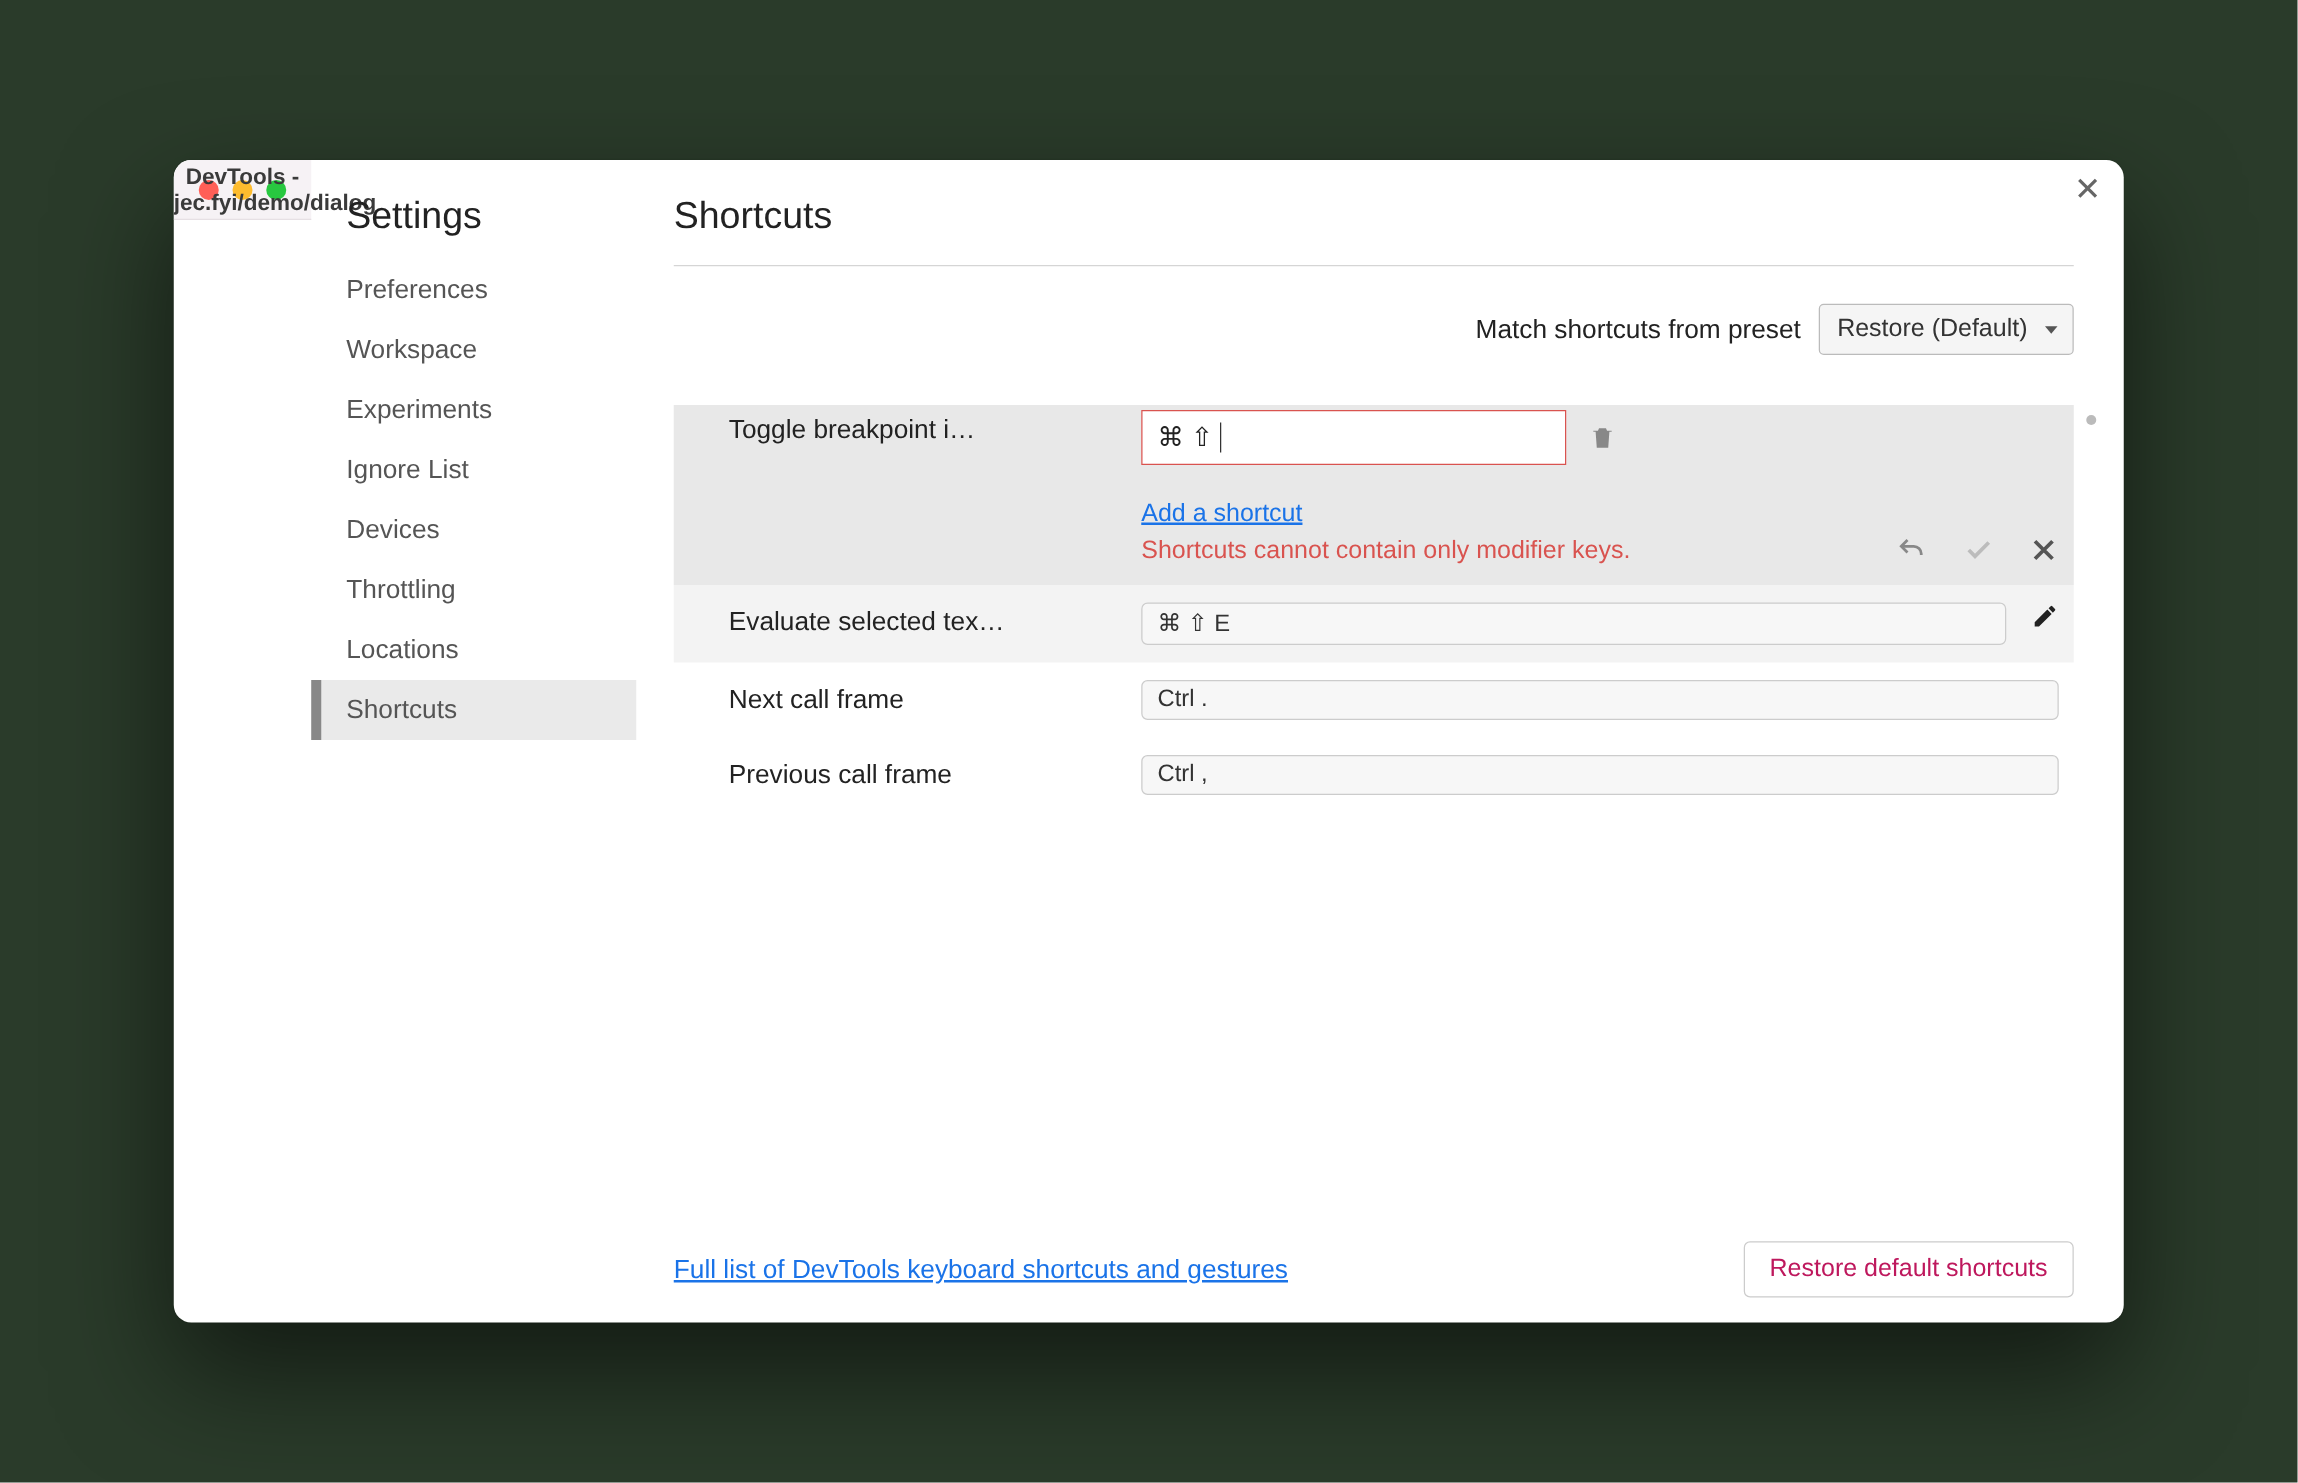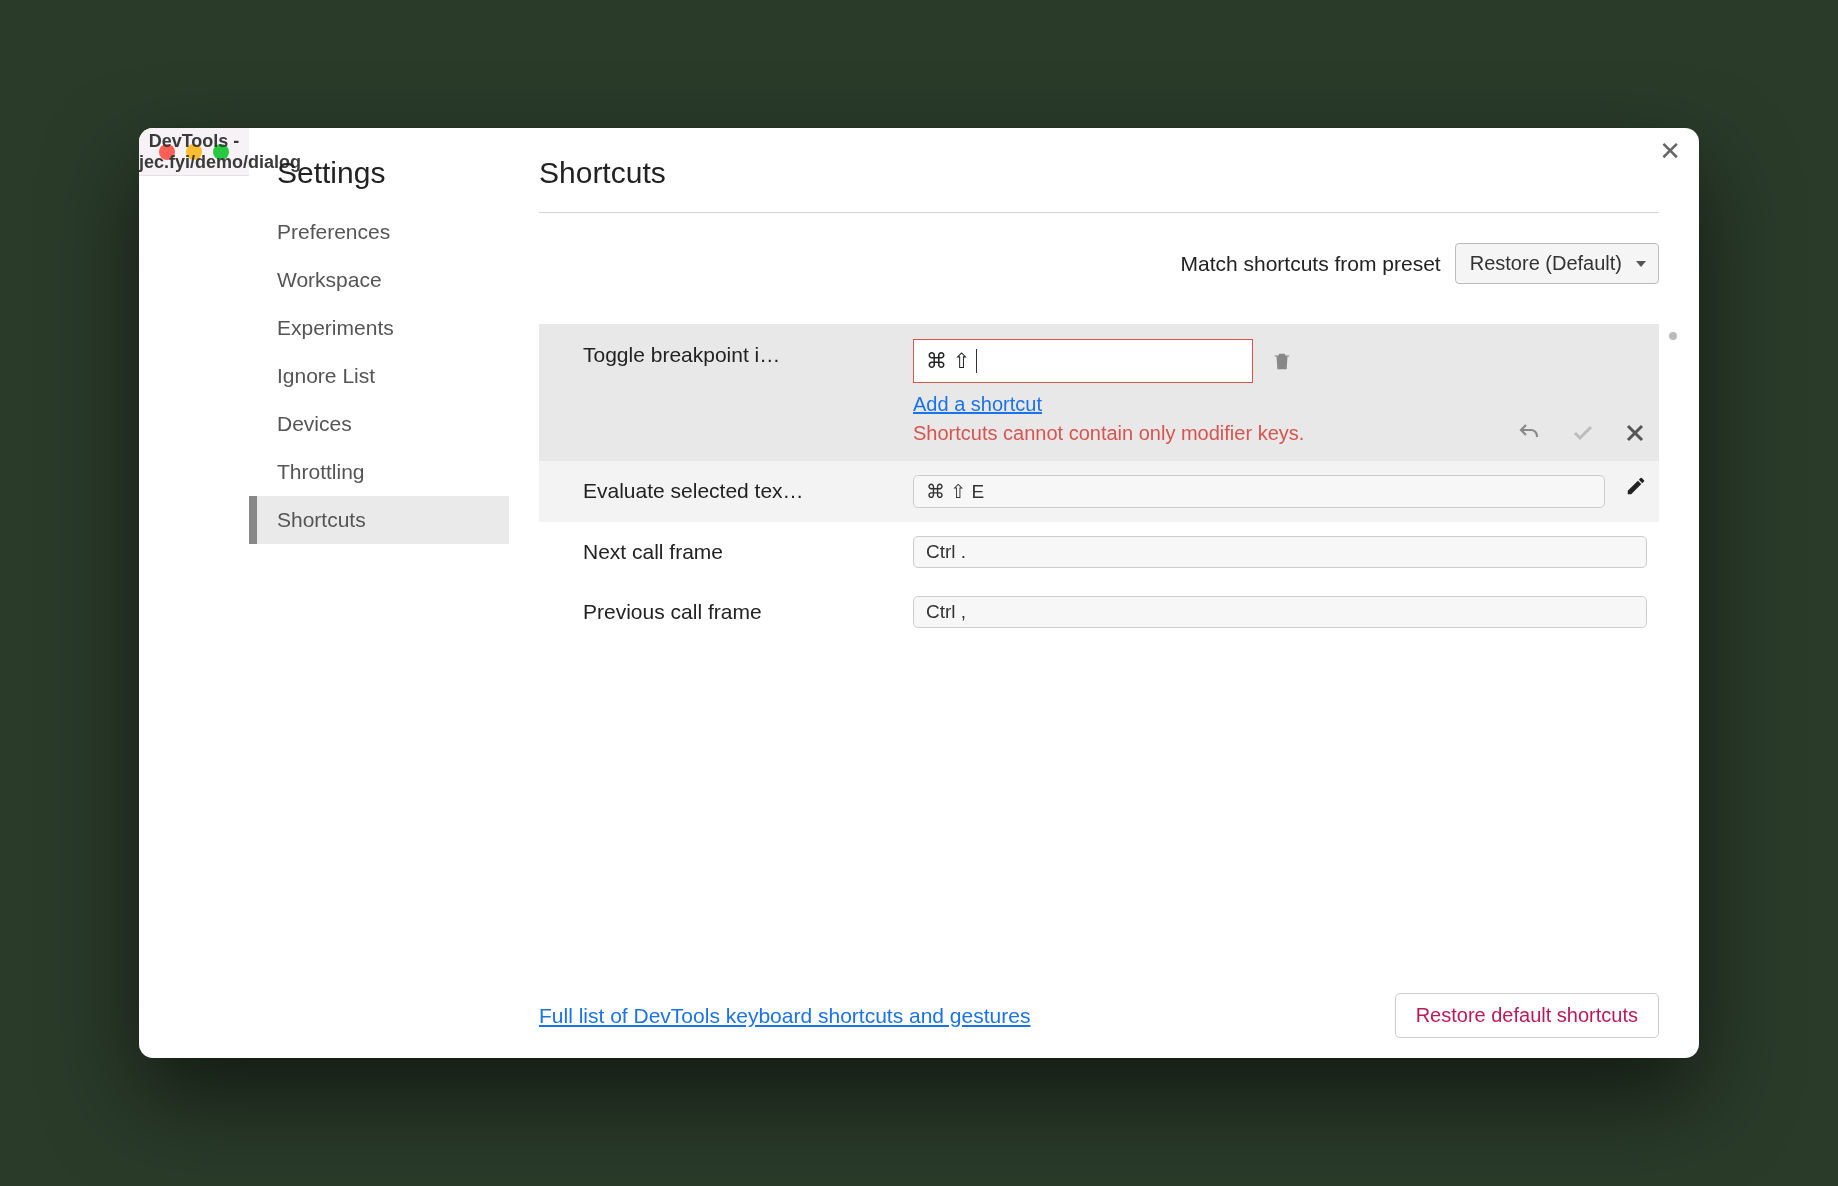--- a/index.html
+++ b/index.html
@@ -146,21 +146,21 @@
   height: 8px;
   border-radius: 50%;
   background: #bbb;
 }
 .row {
   display: flex;
   align-items: flex-start;
   padding: 14px 12px 14px 44px;
   gap: 20px;
 }
-.row.editing { background: #e8e8e8; align-items: flex-start; padding-top: 15px; padding-bottom: 16px; }
+.row.editing { background: #e8e8e8; align-items: flex-start; padding-top: 4px; padding-bottom: 16px; }
 .row.alt { background: #f3f3f3; }
 .row .label {
   width: 310px;
   font-size: 21px;
   color: #222;
   white-space: nowrap;
   overflow: hidden;
   text-overflow: ellipsis;
   padding-top: 4px;
 }
@@ -189,21 +189,21 @@
   background: #333;
   display: inline-block;
   margin-left: 2px;
 }
 .trash { color: #888; cursor: pointer; }
 .add-link {
   color: #1a73e8;
   font-size: 20px;
   text-decoration: underline;
   cursor: pointer;
-  margin-top: 4px;
+  margin-top: 22px;
 }
 .error-msg {
   color: #d9534f;
   font-size: 20px;
   max-width: 480px;
 }
 .row .actions {
   display: flex;
   align-items: flex-end;
   align-self: flex-end;
@@ -266,20 +266,21 @@
 
   <div class="content">
     <div class="sidebar">
       <h1>Settings</h1>
       <div class="nav-item">Preferences</div>
       <div class="nav-item">Workspace</div>
       <div class="nav-item">Experiments</div>
       <div class="nav-item">Ignore List</div>
       <div class="nav-item">Devices</div>
       <div class="nav-item">Throttling</div>
+      <div class="nav-item">Locations</div>
       <div class="nav-item active">Shortcuts</div>
     </div>
 
     <div class="main">
       <div class="close-x">✕</div>
       <h2>Shortcuts</h2>
 
       <div class="preset-row">
         <span>Match shortcuts from preset</span>
         <div class="preset-select">

